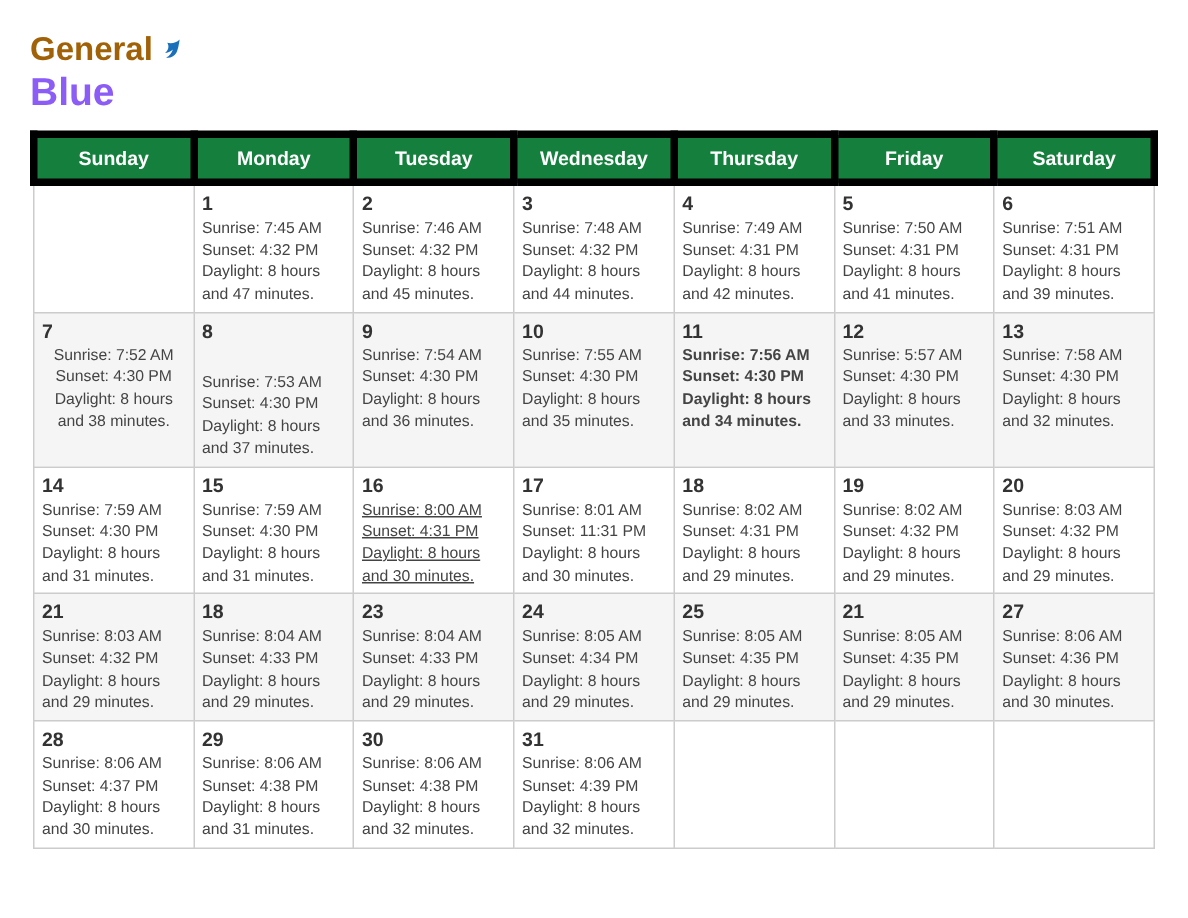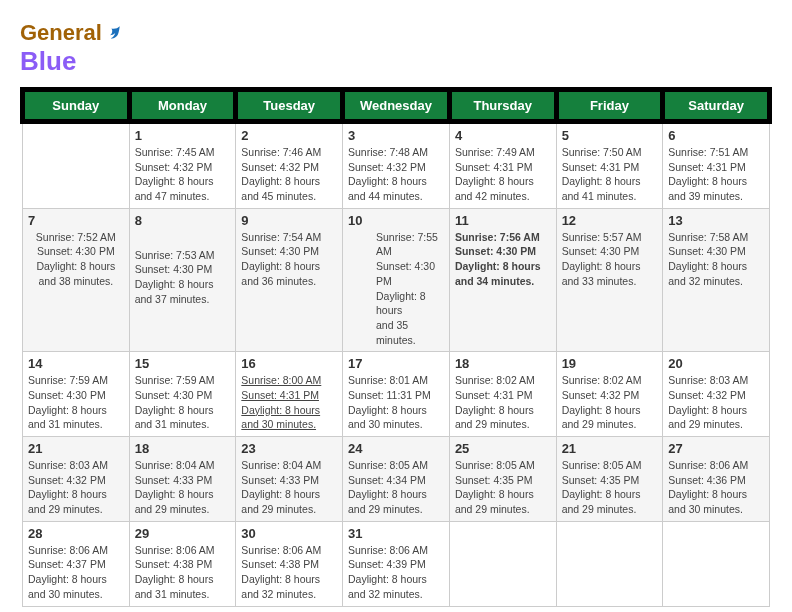--- a/index.html
+++ b/index.html
@@ -176,21 +176,21 @@
         </td>
         <td>
           <span class="day-num">9</span>
           <div class="day-info" style="white-space: pre-line;">Sunrise: 7:54 AM
 Sunset: 4:30 PM
 Daylight: 8 hours
 and 36 minutes.</div>
         </td>
         <td>
           <span class="day-num">10</span>
-          <div class="day-info" style="white-space: pre-line; margin-left: 28px;">Sunrise: 7:55 AM
+          <div class="day-info" style="white-space: pre-line;">Sunrise: 7:55 AM
 Sunset: 4:30 PM
 Daylight: 8 hours
 and 35 minutes.</div>
         </td>
         <td>
           <span class="day-num">11</span>
           <div class="day-info" style="white-space: pre-line; font-weight: bold;">Sunrise: 7:56 AM
 Sunset: 4:30 PM
 Daylight: 8 hours
 and 34 minutes.</div>

